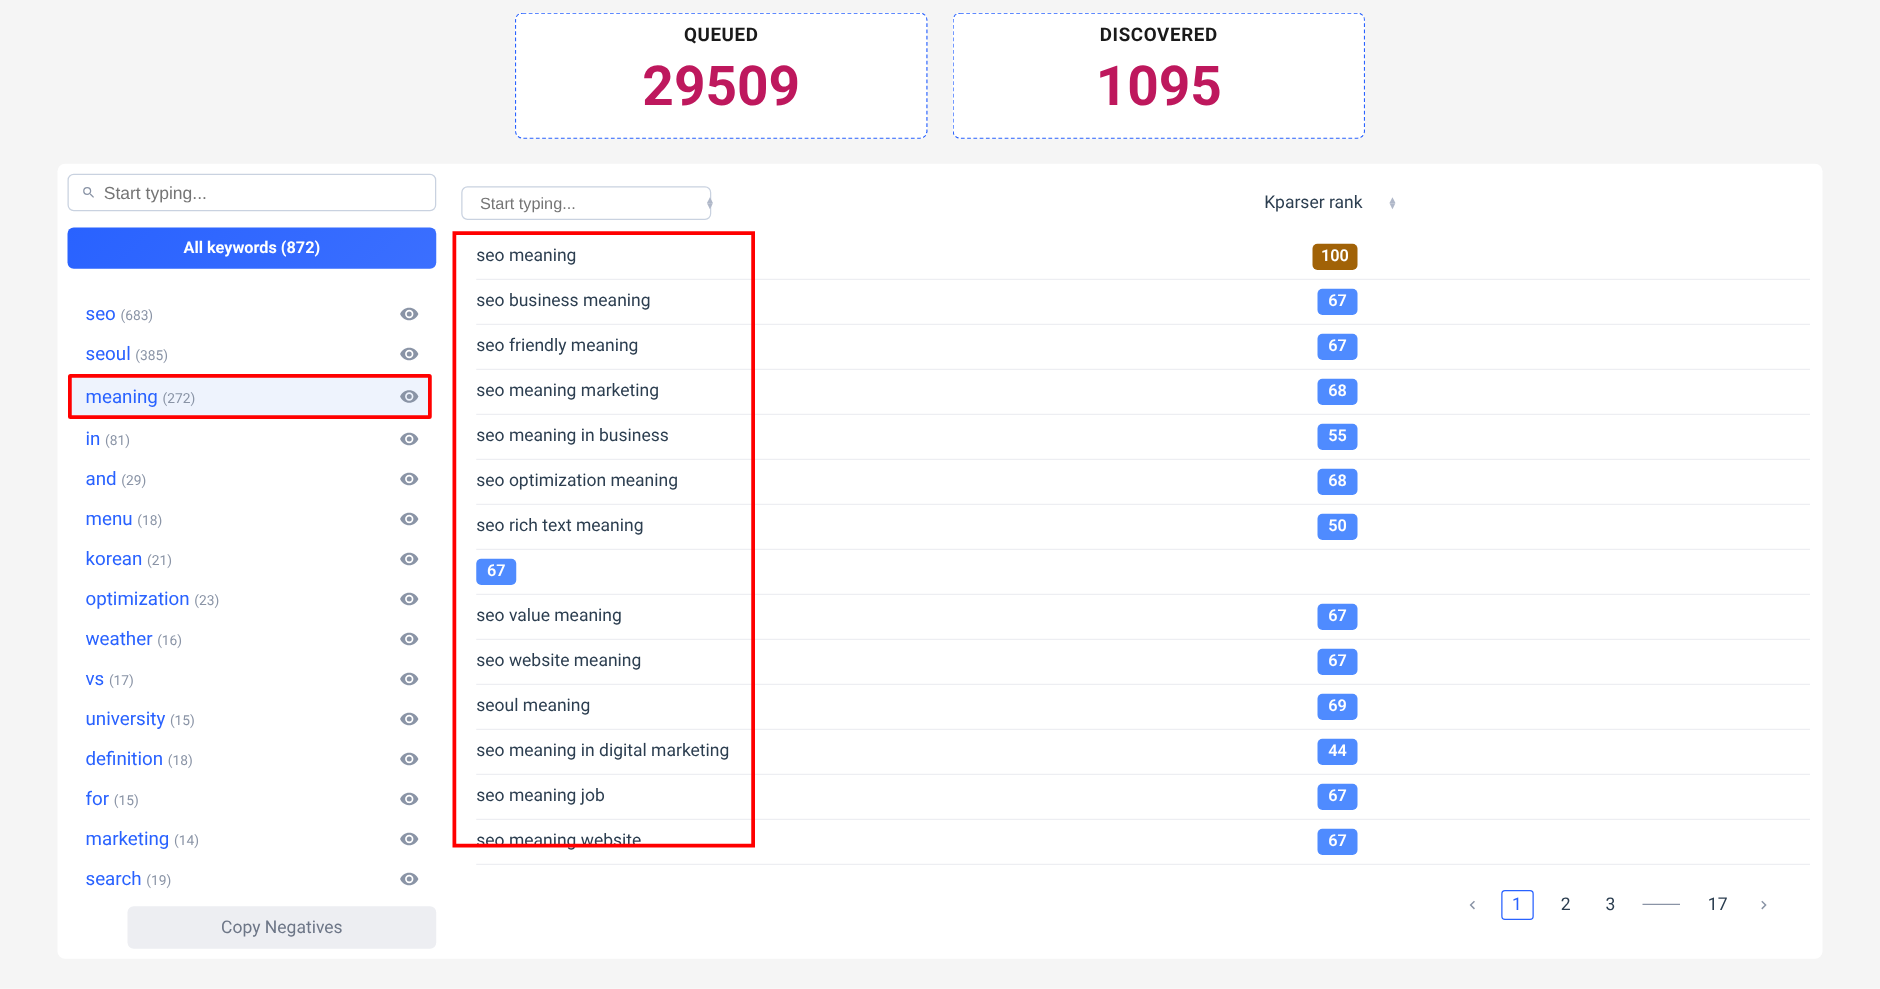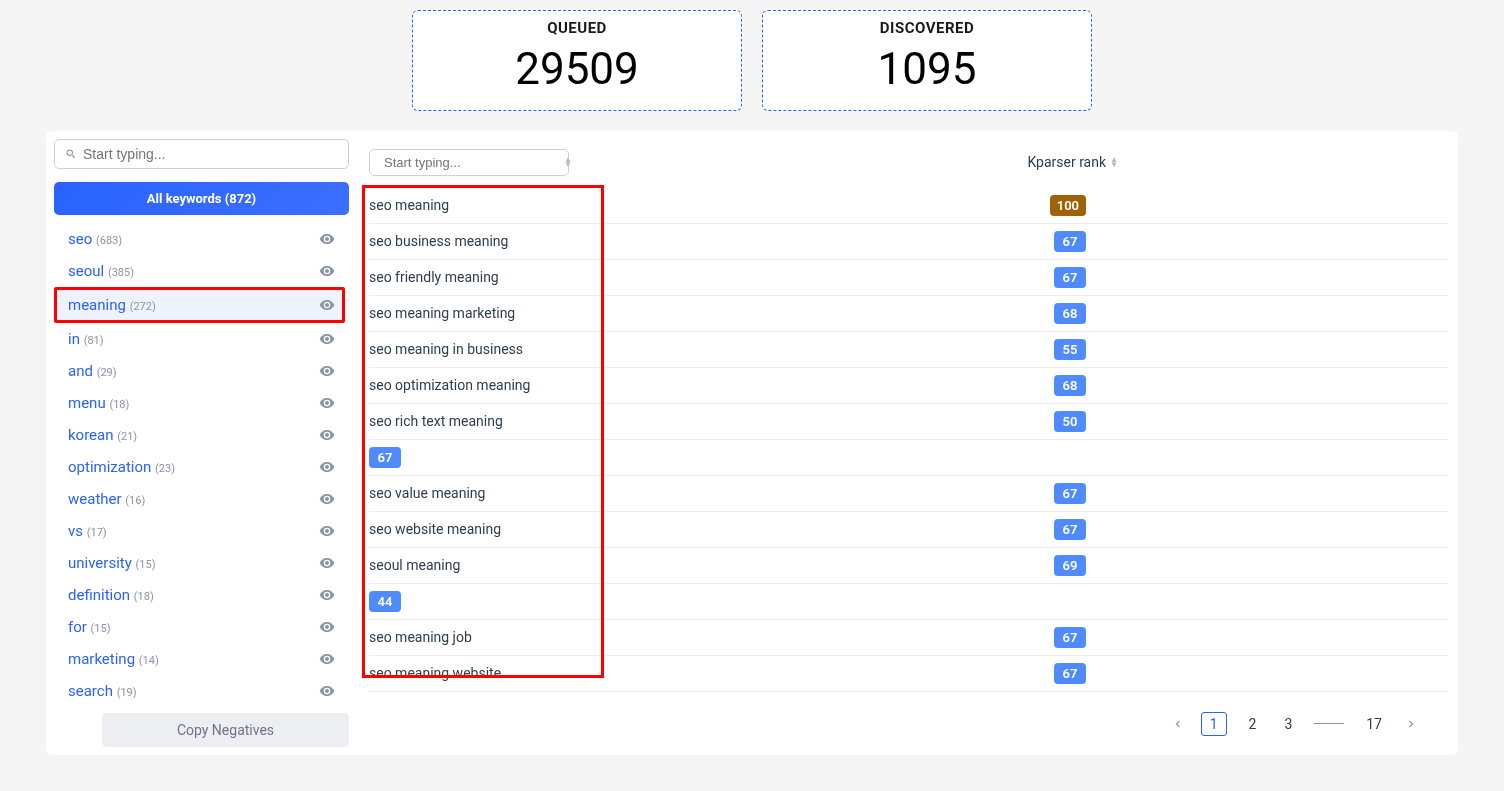--- a/index.html
+++ b/index.html
@@ -29,23 +29,23 @@
   background: #fff;
 }
 .stat-label {
   font-weight: 700;
   font-size: 15px;
   color: #1a1a1a;
   margin-bottom: 6px;
   letter-spacing: 0.5px;
 }
 .stat-value {
-  color: #000000;
+  color: #be185d;
   font-size: 44px;
-  font-weight: 400;
+  font-weight: 700;
   line-height: 1.2;
 }
 .main-area {
   background: #fff;
   margin: 0 46px 10px;
   border-radius: 6px;
   display: flex;
   padding: 8px 0 8px 8px;
 }
 .sidebar {
@@ -76,21 +76,21 @@
   fill: #8a94a6;
 }
 .all-keywords-btn {
   background: linear-gradient(135deg, #2962ff, #3b6fff);
   color: #fff;
   font-weight: 700;
   text-align: center;
   padding: 9px;
   border-radius: 5px;
   font-size: 13px;
-  margin-bottom: 8px;
+  margin-bottom: 20px;
 }
 .sidebar-list {
   height: 480px;
   overflow-y: auto;
   padding-right: 4px;
 }
 .sidebar-list::-webkit-scrollbar { width: 6px; }
 .sidebar-list::-webkit-scrollbar-thumb { background: #c0c6d4; border-radius: 3px; }
 .sidebar-item {
   display: flex;
@@ -152,40 +152,42 @@
   line-height: 5px;
   font-size: 8px;
   color: #b0b8c9;
 }
 .rank-header {
   color: #2c3e50;
   font-size: 14px;
   display: flex;
   align-items: center;
   margin-right: 330px;
+  gap: 16px;
 }
 .table-wrapper {
   position: relative;
 }
 .keyword-highlight-box {
   position: absolute;
   left: -7px;
   top: -3px;
   width: 242px;
   height: 493px;
   border: 3px solid #ff0000;
   pointer-events: none;
   z-index: 10;
 }
 .table-row {
   display: flex;
   align-items: center;
   padding: 7px 0;
   border-bottom: 1px solid #edeef2;
   font-size: 14px;
+  margin-left: 12px;
 }
 .table-row .keyword-cell {
   flex: 1;
   color: #2c3e50;
 }
 .rank-badge {
   background: #4f8bff;
   color: #fff;
   font-weight: 600;
   font-size: 13px;
@@ -386,20 +388,21 @@
             </div>
             <div class="table-row">
               <div class="keyword-cell">seo website meaning</div>
               <div class="rank-badge">67</div>
             </div>
             <div class="table-row">
               <div class="keyword-cell">seoul meaning</div>
               <div class="rank-badge">69</div>
             </div>
             <div class="table-row">
+              <div class="keyword-cell">seo meaning in digital marketing</div>
               <div class="rank-badge">44</div>
             </div>
             <div class="table-row">
               <div class="keyword-cell">seo meaning job</div>
               <div class="rank-badge">67</div>
             </div>
             <div class="table-row">
               <div class="keyword-cell">seo meaning website</div>
               <div class="rank-badge">67</div>
             </div>

